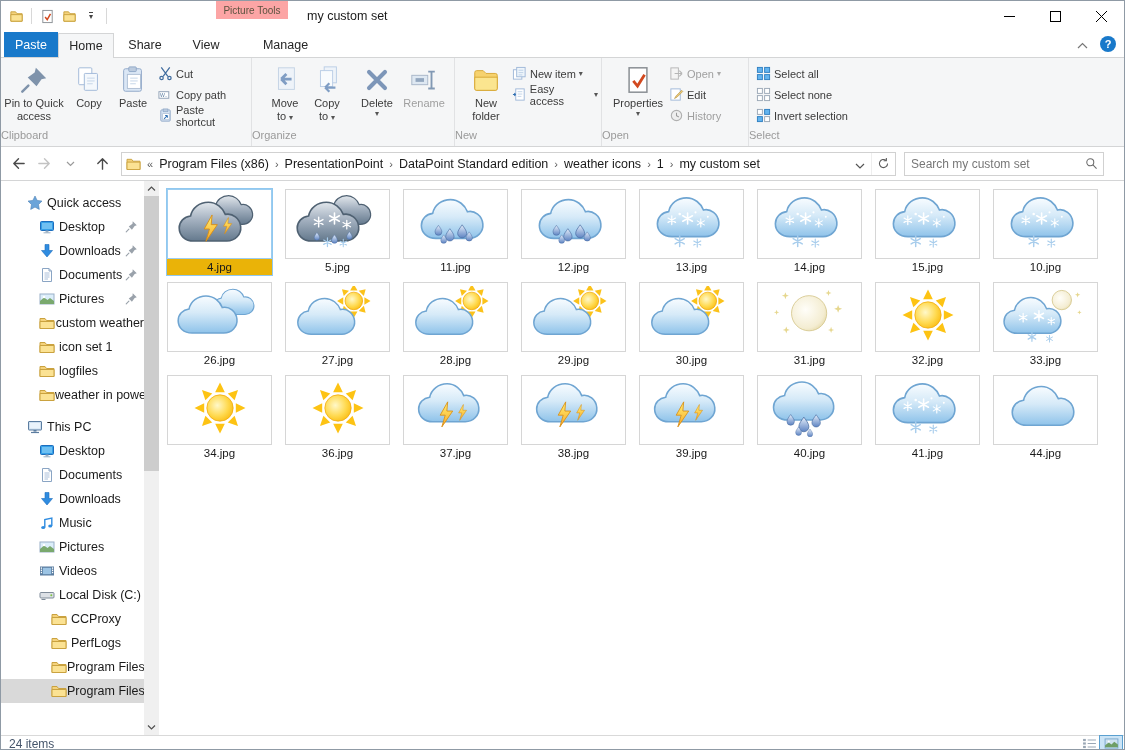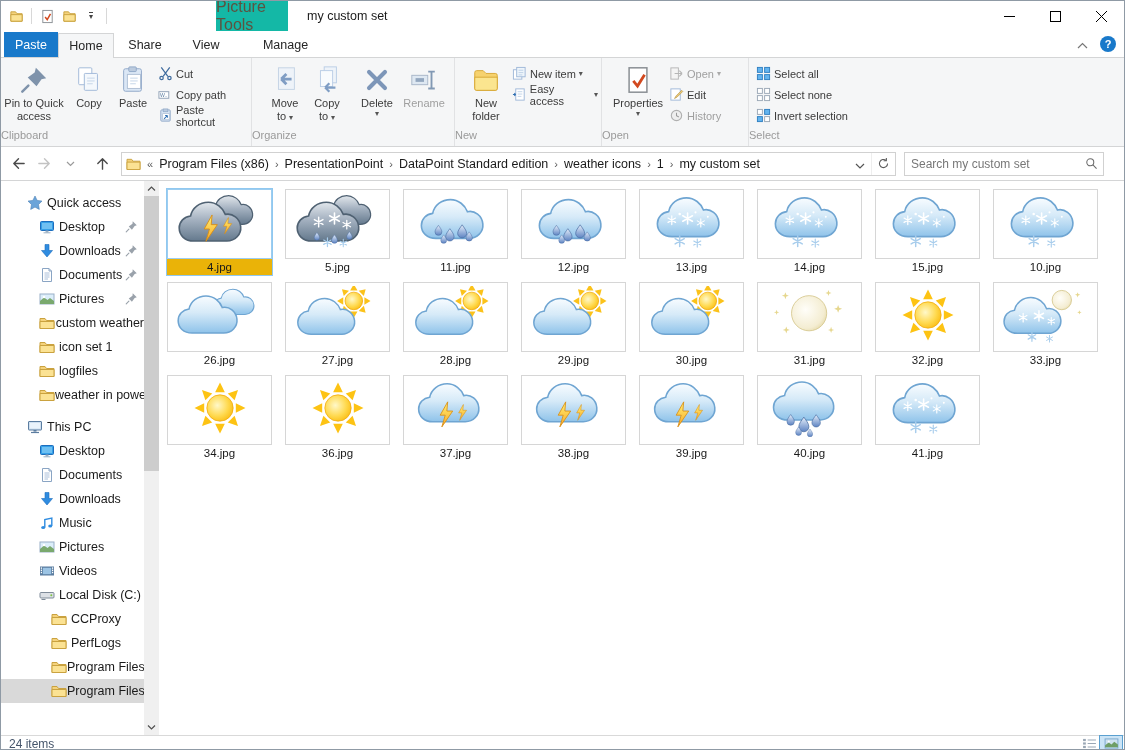--- a/index.html
+++ b/index.html
@@ -7,21 +7,21 @@
   body { font-family:"Liberation Sans", sans-serif; }
   .window { position:relative; width:1125px; height:750px; background:#fff; border:1px solid #8f9aa5; overflow:hidden; }
 
   
   .titlebar { position:relative; height:30px; background:#fff; display:flex; align-items:center; }
   .qat { display:flex; align-items:center; gap:4px; padding-left:6px; height:100%; }
   .qicon { width:18px; height:18px; display:inline-flex; align-items:center; justify-content:center; cursor:default; }
   .qicon svg { width:15px; height:15px; }
   .qsep { width:1px; height:16px; background:#d8d8d8; margin:0 2px; }
   .qcaret { font-size:8px; color:#444; border-top:1px solid #444; padding-top:1px; line-height:6px; }
-  .pictools { position:absolute; left:215px; top:0; width:72px; height:30px; background:#14b8a6; color:#5c5340; font-size:16px; display:flex; align-items:center; justify-content:center; }
+  .pictools { position:absolute; left:215px; top:0; width:72px; height:18px; background:#fca5a5; color:#5c5340; font-size:10px; display:flex; align-items:center; justify-content:center; }
   .wtitle { position:absolute; left:306px; top:0; height:30px; display:flex; align-items:center; font-size:12.5px; color:#1a1a1a; }
   .wctrl { position:absolute; right:0; top:0; height:30px; display:flex; }
   .wbtn { width:46px; height:30px; display:flex; align-items:center; justify-content:center; color:#1a1a1a; }
   .wbtn svg { width:11px; height:11px; }
 
   
   .tabrow { position:relative; height:26px; background:#fff; display:flex; align-items:flex-end; }
   .tab { height:25px; display:flex; align-items:center; justify-content:center; font-size:12.5px; color:#262626; cursor:default; position:relative; }
   .tab-file { width:54px; margin-left:3px; background:#1979ca; color:#fff; }
   .tab-home { width:56px; background:#f5f6f7; border:1px solid #d4d5d6; border-bottom:none; margin-bottom:-1px; z-index:3; }
@@ -1200,20 +1200,30 @@
                   <g transform="translate(36 55) scale(0.85)" stroke="#a8cdec" stroke-width="2" stroke-linecap="round" fill="none">
                     <path d="M0 -7 L0 7 M-6.1 -3.5 L6.1 3.5 M-6.1 3.5 L6.1 -3.5"></path>
                   </g>
                   <g transform="translate(56 57) scale(0.65)" stroke="#a8cdec" stroke-width="2" stroke-linecap="round" fill="none">
                     <path d="M0 -7 L0 7 M-6.1 -3.5 L6.1 3.5 M-6.1 3.5 L6.1 -3.5"></path>
                   </g>
                 </svg></span>
             </div>
             <div class="fname">41.jpg</div>
           </div>
+          <div class="tile">
+            <div class="thumb">
+              <span><svg class="wx" viewBox="0 0 100 66">
+                  <g transform="translate(7 3) scale(.92)">
+                    <path d="M23 54C12 54 5 47 5 38 5 30 11 24 19 23 21 13 30 6 41 6 51 6 59 13 62 21 71 19 80 26 81 36 82 46 74 54 64 54Z" fill="url(#gcl)" stroke="#6fa5d2" stroke-width="2"></path>
+                  </g>
+                </svg></span>
+            </div>
+            <div class="fname">44.jpg</div>
+          </div>
         </div>
     </div>
   </div>
 
   <div class="statusbar">
     <span>24 items</span>
     <span class="viewbtns">
       <span class="vbtn">
           <svg viewBox="0 0 16 12">
             <g fill="#9aa7b5">

